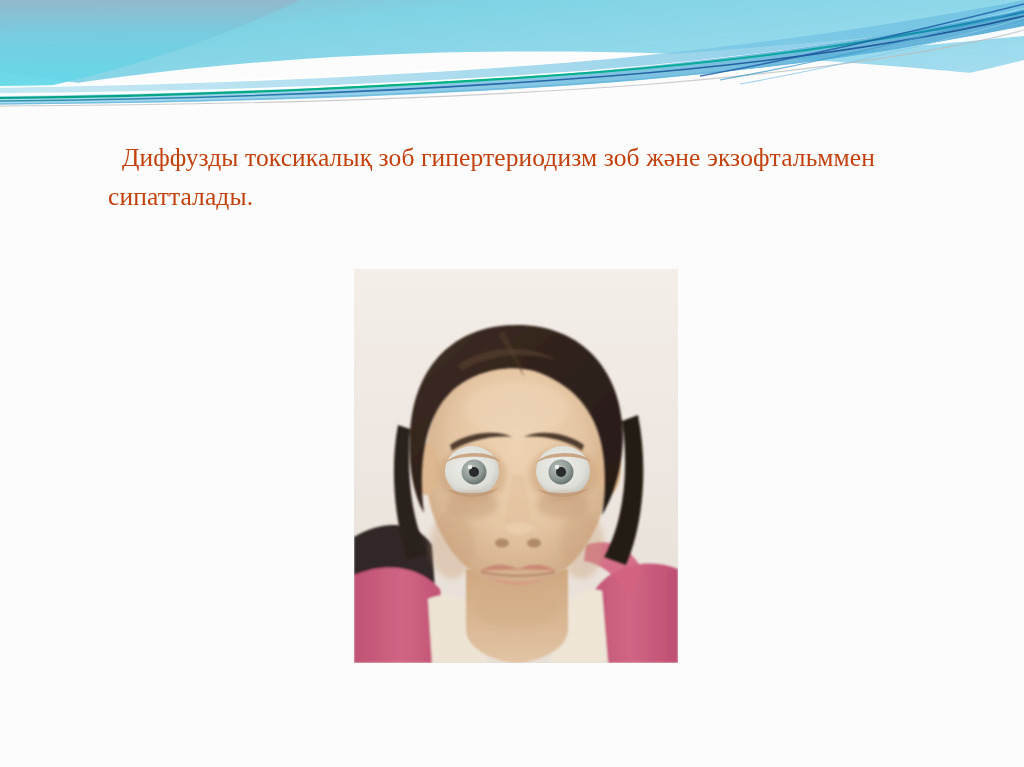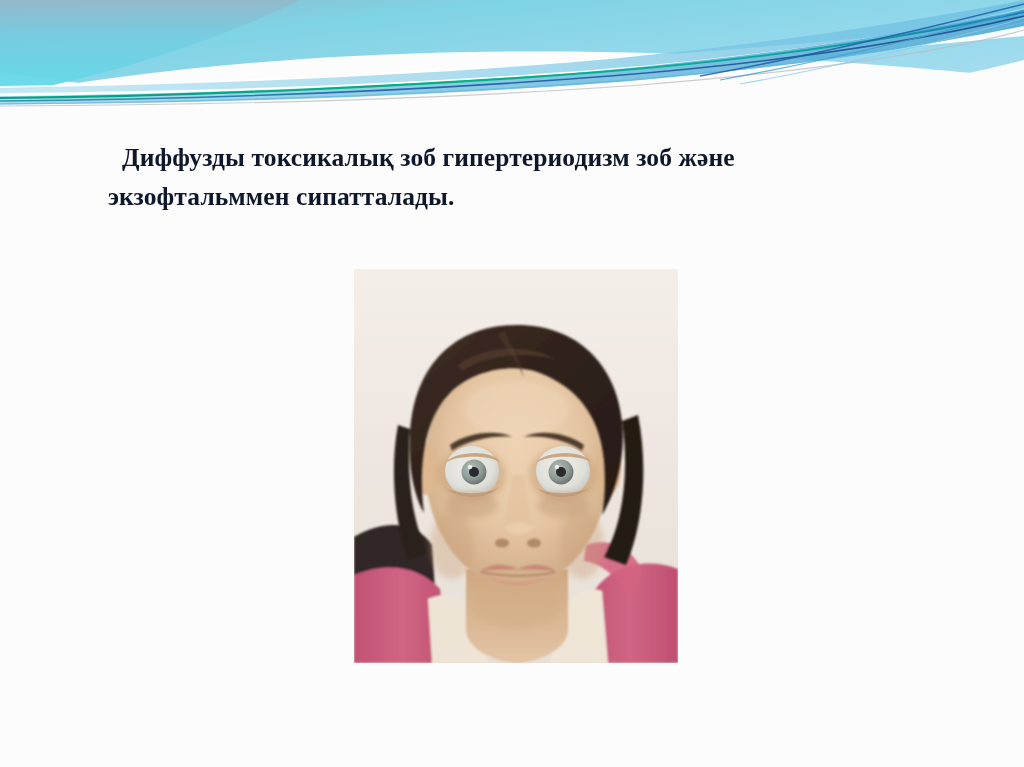--- a/index.html
+++ b/index.html
@@ -37,29 +37,28 @@
     width: 1024px;
     height: 112px;
   }
 
   
   .text-block {
     position: absolute;
     left: 108px;
     top: 138px;
     width: 810px;
-    color: #0f172a;
+    color: #c2410c;
     font-family: "Liberation Serif", serif;
     font-size: 25.5px;
     line-height: 39px;
     text-align: left;
     text-indent: 14px;
     letter-spacing: 0.1px;
     white-space: pre-wrap;
-    font-weight: bold;
   }
 
   
   .photo-frame {
     position: absolute;
     left: 354px;
     top: 269px;
     width: 324px;
     height: 394px;
     overflow: hidden;

